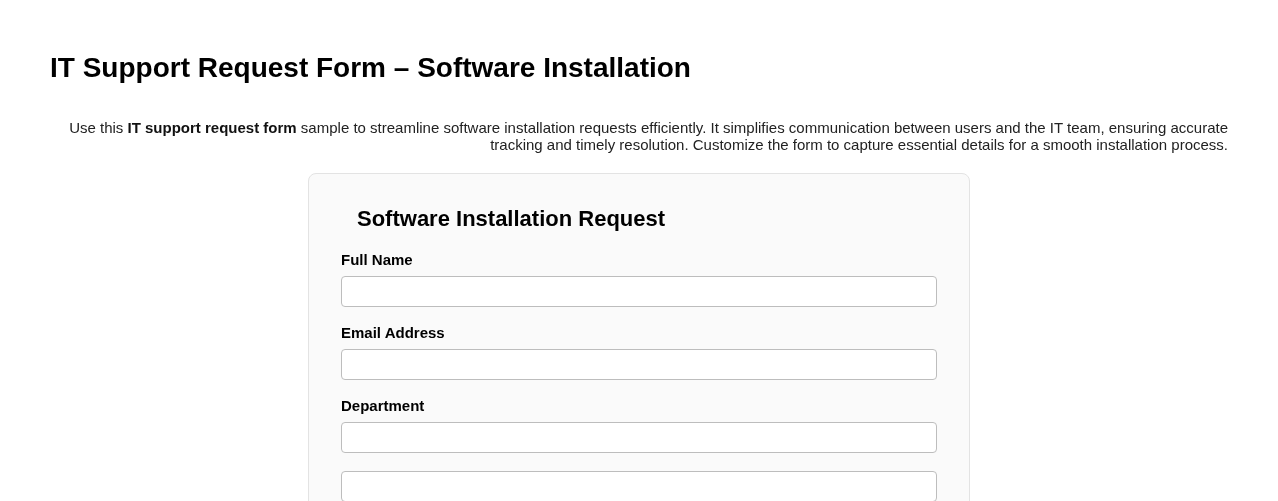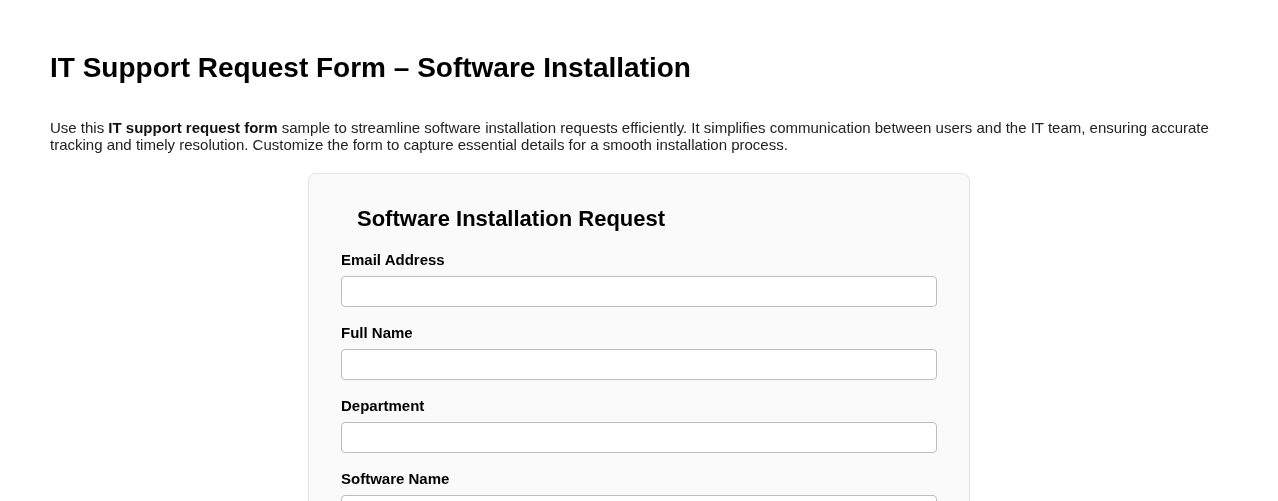--- a/index.html
+++ b/index.html
@@ -20,20 +20,21 @@
     font-weight: bold;
     color: #000000;
     margin: 0 0 35px 0;
   }
   p.intro {
     font-size: 15px;
     line-height: 17px;
     color: #222222;
     margin: 0 0 20px 0;
     max-width: 1178px;
+    text-align: right;
   }
   p.intro strong { color: #111111; }
   .card {
     width: 662px;
     margin: 0 auto;
     background: #fafafa;
     border: 1px solid #e3e3e3;
     border-radius: 8px;
     padding: 32px;
     height: 600px; 
@@ -75,34 +76,33 @@
 
   <h1 class="page-title">IT Support Request Form – Software Installation</h1>
 
   <p class="intro"><span>Use this </span><strong>IT support request form</strong><span> sample to streamline software installation requests efficiently. It simplifies communication between users and the IT team, ensuring accurate tracking and timely resolution. Customize the form to capture essential details for a smooth installation process.</span></p>
 
   <div class="card">
 
     <h2 class="form-heading">Software Installation Request</h2>
 
     <div class="field">
-      <label>Email Address</label>
+      <label>Full Name</label>
       <input type="text" value="" style="">
     </div>
 
     <div class="field">
-      <label>Full Name</label>
+      <label>Email Address</label>
       <input type="text" value="" style="">
     </div>
 
     <div class="field">
       <label>Department</label>
       <input type="text" value="" style="">
     </div>
 
     <div class="field">
-      <label>Software Name</label>
       <input type="text" value="" style="">
     </div>
 
   </div>
 
 </div>
 
 </body></html>

